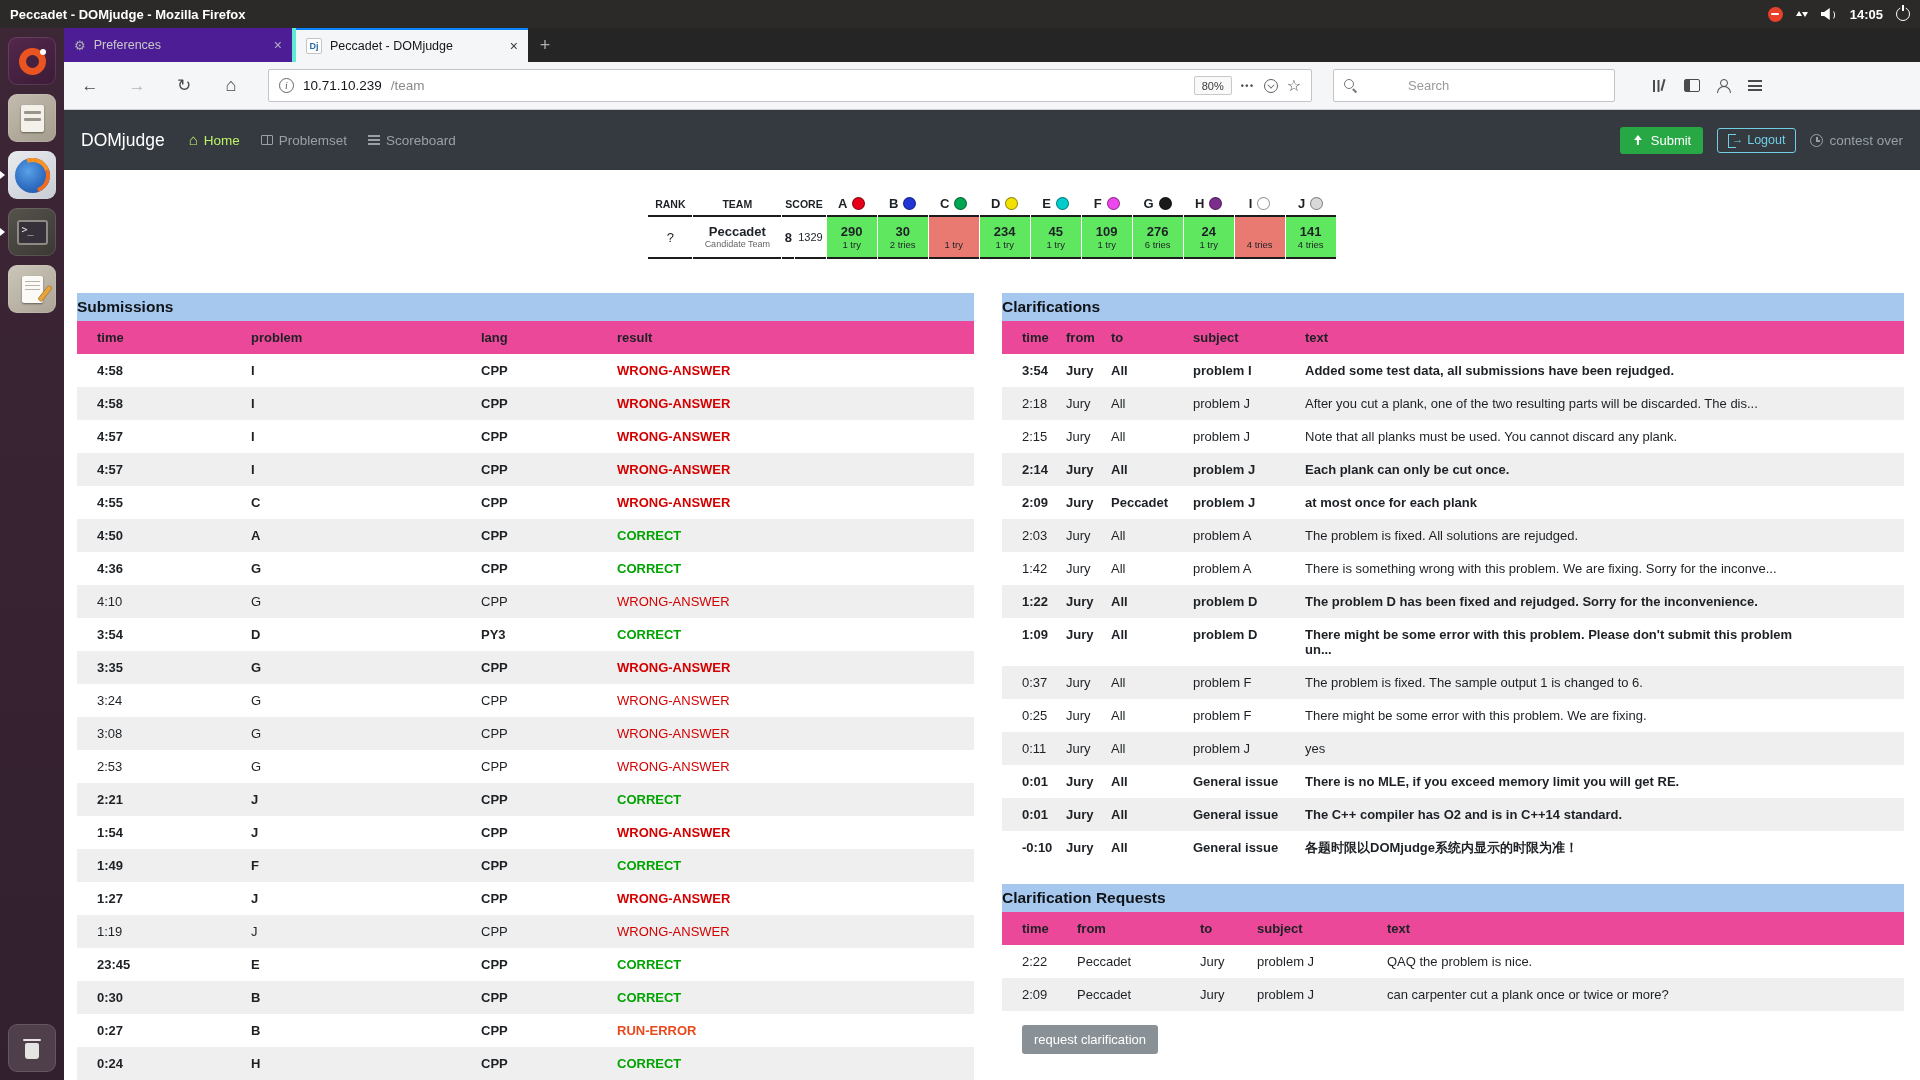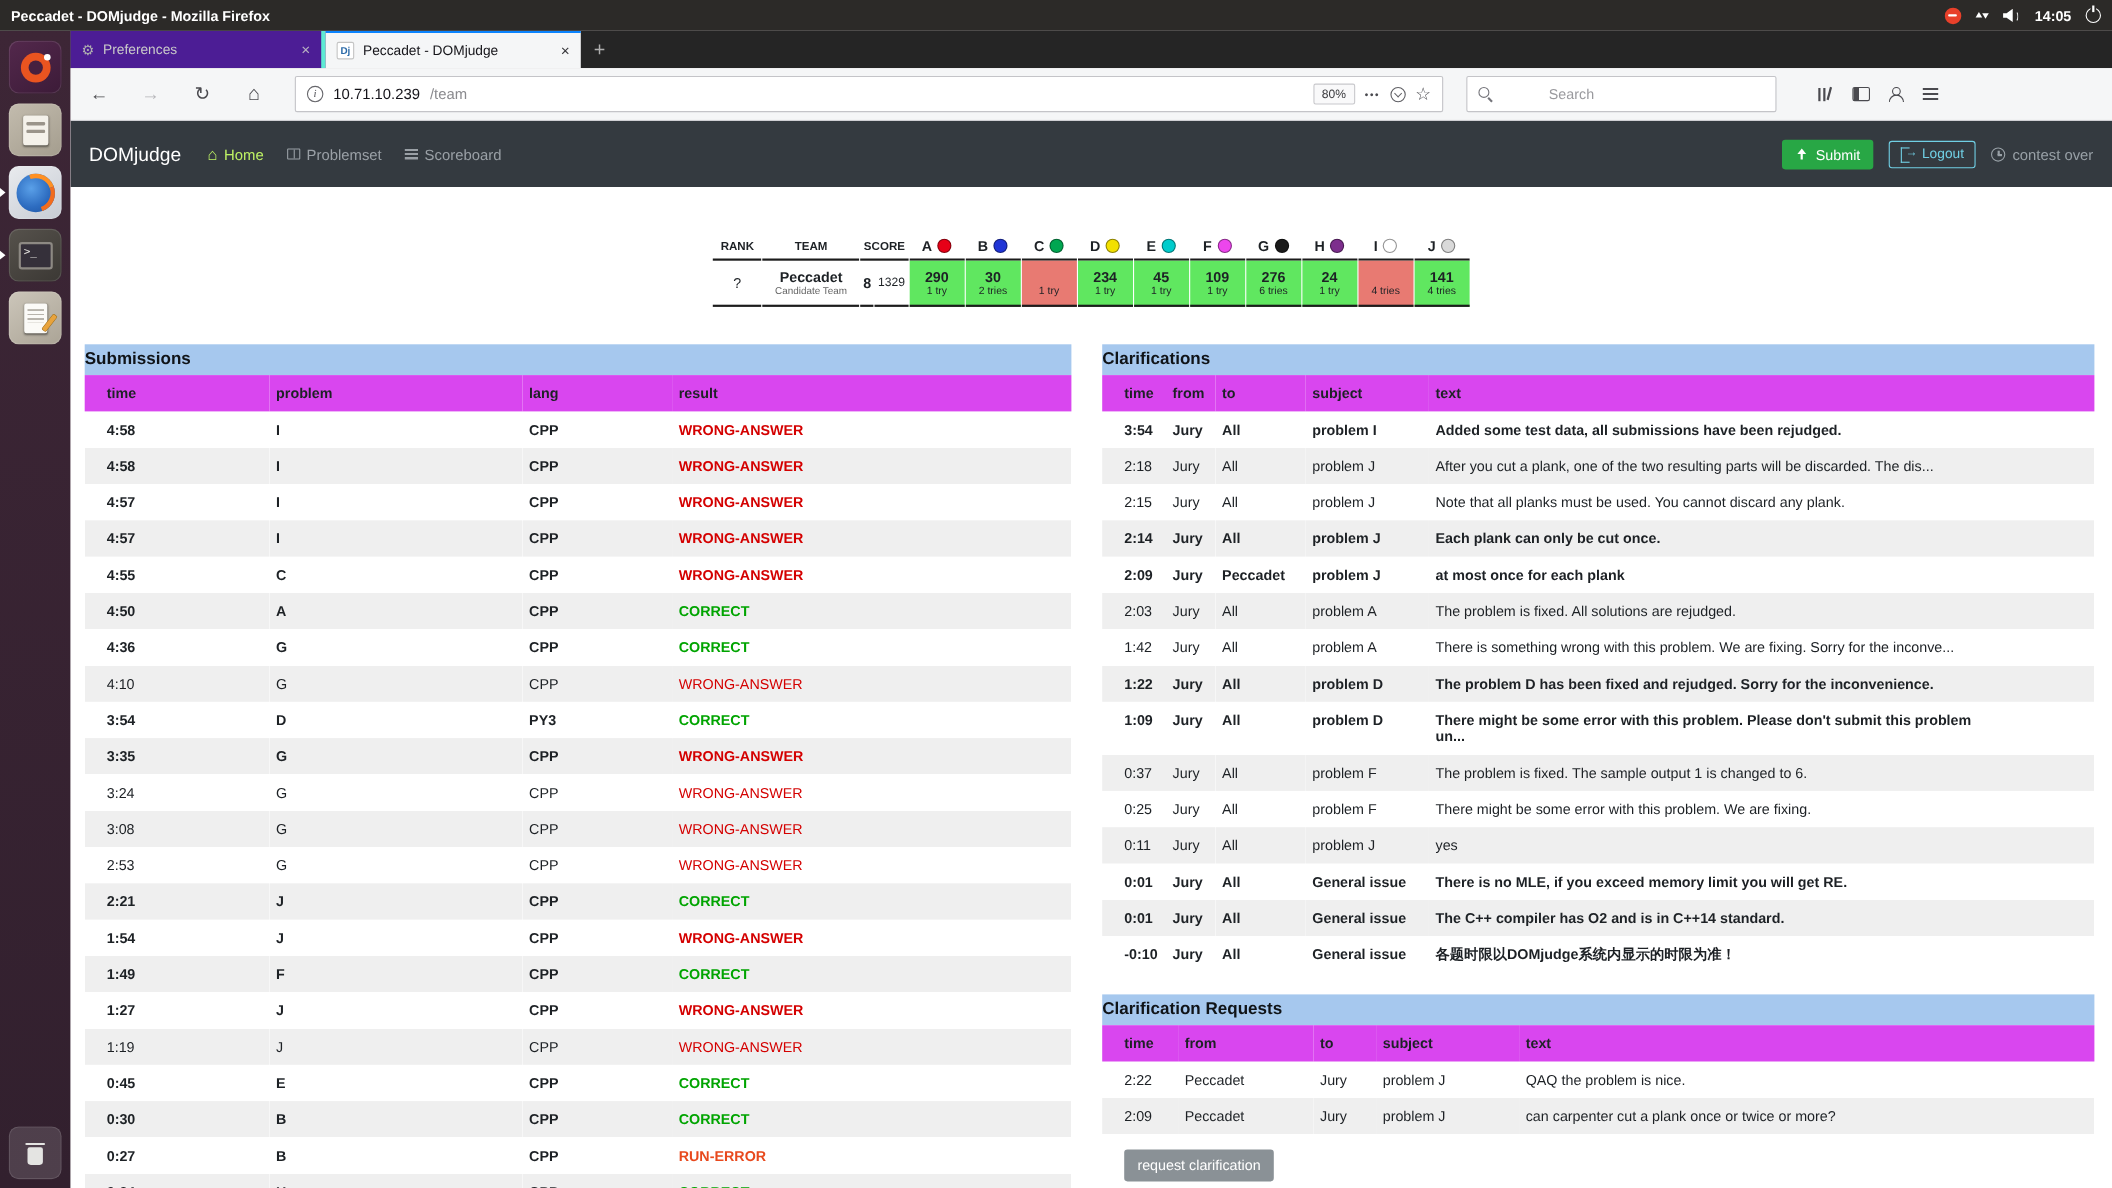--- a/index.html
+++ b/index.html
@@ -151,42 +151,42 @@
   .logout-icon { position:relative; width:13px; height:12px; }
   .logout-icon::before { content:""; position:absolute; left:0; top:0; width:7px; height:12px; border:1.5px solid currentColor; border-right:none; }
   .logout-icon::after { content:"→"; position:absolute; left:4px; top:-1px; font-size:11px; }
   .contest-status { color:#98a0a6; font-size:13.5px; display:flex; gap:6px; align-items:center; }
   .clock-icon { width:13px; height:13px; border:1.5px solid #98a0a6; border-radius:50%; position:relative; }
   .clock-icon::after { content:""; position:absolute; left:4.8px; top:2.2px; width:1.5px; height:4px; background:#98a0a6; }
   .clock-icon::before { content:""; position:absolute; left:4.8px; top:5.5px; width:3.5px; height:1.5px; background:#98a0a6; }
 
   
   .score-wrap { margin-top:22px; display:flex; justify-content:center; flex:none; }
-  table.mini-score { border-collapse:separate; border-spacing:1px 0; font-size:13px;margin-top:20px; }
+  table.mini-score { border-collapse:separate; border-spacing:1px 0; font-size:13px; }
   .mini-score thead th { border-bottom:2px solid #1c1c1c; vertical-align:middle; padding:4px 3px; font-size:10.5px; }
   .mini-score tbody td { border-bottom:2px solid #1c1c1c; text-align:center; vertical-align:middle; padding:3px 2px; height:42px; }
   .ms-rank { width:44px; } .ms-team { width:88px; } .ms-prob { width:50px; }
   .prob-head { display:flex; align-items:center; justify-content:center; gap:5px; font-size:13px; font-weight:bold; }
   .balloon { width:13px; height:13px; border-radius:50%; border:1px solid rgba(0,0,0,.42); flex:none; }
   .team-name { font-weight:bold; font-size:13px; line-height:14px; }
   .team-cat { font-size:9px; color:#666; line-height:11px; }
   .ms-solved-val { font-weight:bold; font-size:13px; }
   .ms-time-val { font-size:11px; }
   .p-cell[data-state="ok"] { background:#60e760; }
   .p-cell[data-state="fail"] { background:#e87a72; }
   .p-score { font-weight:bold; font-size:13px; min-height:15px; line-height:15px; }
   .p-tries { font-size:9.5px; line-height:11px; }
 
   
   .main { margin-top:34px; padding:0 16px 0 13px; display:flex; gap:28px; align-items:flex-start; flex:1; min-height:0; }
   .col-left { width:897px; flex:none; }
   .col-right { flex:1; min-width:0; }
   .panel-title { background:#a6c8ee; text-align:left; font-weight:bold; font-size:15.5px; padding:5px 0; color:#101418; }
   table.listing { width:100%; border-collapse:collapse; font-size:13px; color:#1d2125; table-layout:fixed; }
-  .listing thead th { background:#d946ef; text-align:left; font-weight:bold; padding:9px 6px; }
+  .listing thead th { background:#ec4899; text-align:left; font-weight:bold; padding:9px 6px; }
   .listing tbody td { padding:9px 6px; vertical-align:top; line-height:15px; overflow:hidden; }
   .listing th:first-child, .listing td:first-child { padding-left:20px; }
   .listing tbody tr:nth-child(even) { background:#efefef; }
   .listing tr[data-bold="true"] { font-weight:bold; }
   td[data-res="ok"]   { color:#00a400; }
   td[data-res="wa"]   { color:#d40000; }
   td[data-res="re"]   { color:#e8491d; }
   .cell-subject { padding-right:32px; }
   .cell-text { white-space:pre-line; }
   .requests-section { margin-top:20px; }
@@ -599,21 +599,21 @@
               </tr>
 
               <tr data-bold="false">
                 <td>1:19</td>
                 <td>J</td>
                 <td>CPP</td>
                 <td data-res="wa">WRONG-ANSWER</td>
               </tr>
 
               <tr data-bold="true">
-                <td>0:45</td>
+                <td>23:45</td>
                 <td>E</td>
                 <td>CPP</td>
                 <td data-res="ok">CORRECT</td>
               </tr>
 
               <tr data-bold="true">
                 <td>0:30</td>
                 <td>B</td>
                 <td>CPP</td>
                 <td data-res="ok">CORRECT</td>

